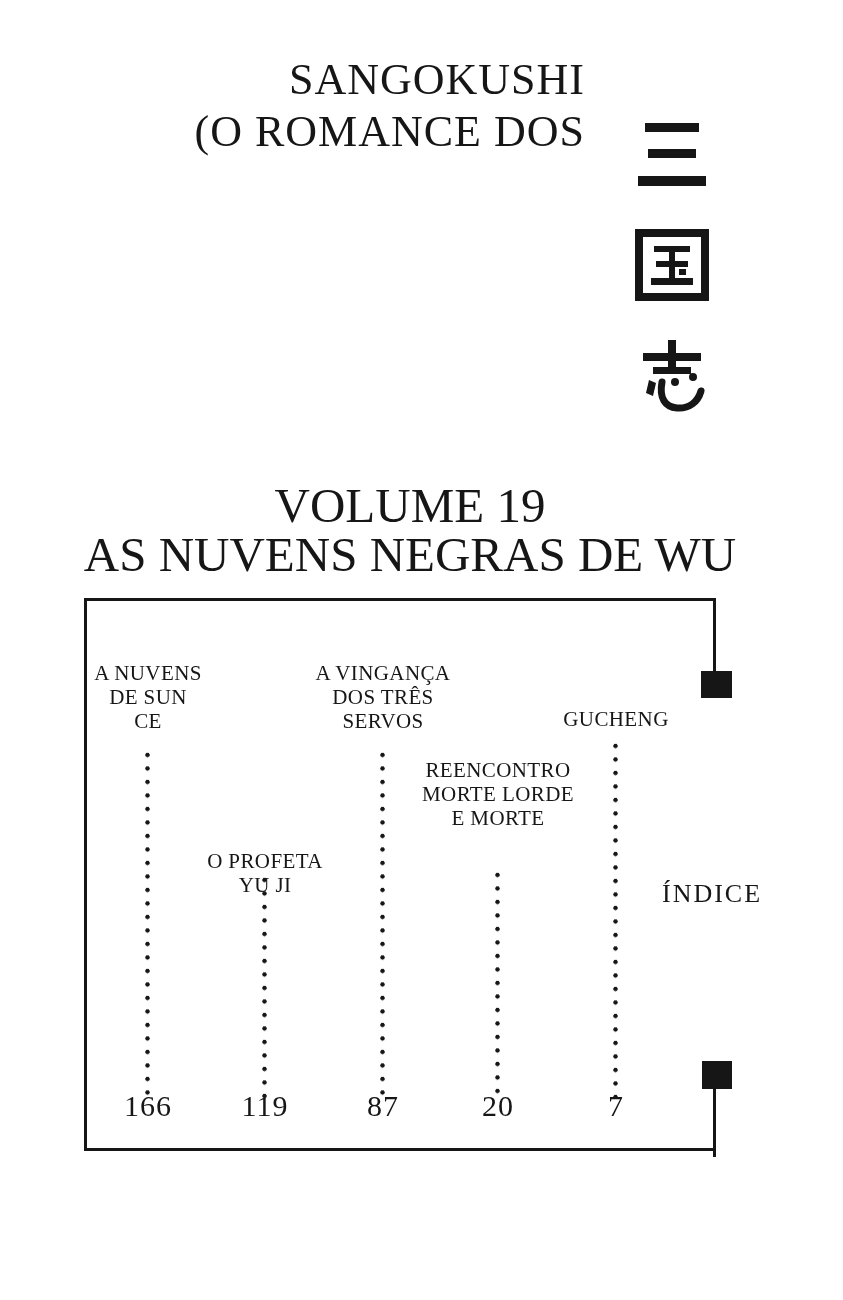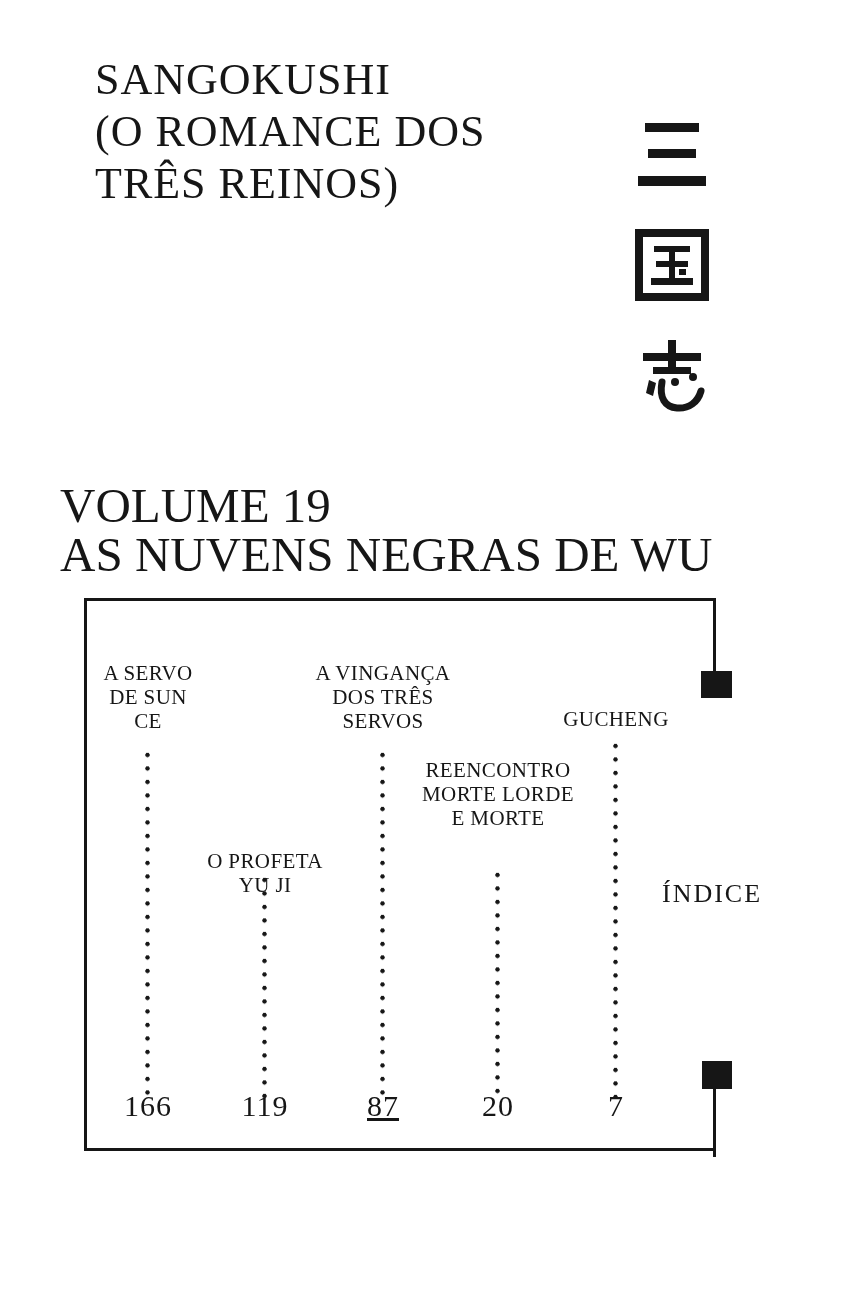--- a/index.html
+++ b/index.html
@@ -15,40 +15,41 @@
     background: var(--paper);
     color: var(--ink);
     font-family: "Liberation Serif", "DejaVu Serif", serif;
     overflow: hidden;
   }
 
   
   .series-title {
     position: absolute;
     left: 95px; top: 54px; width: 490px;
-    text-align: left;
+    text-align: right;
     font-size: 44px;
     line-height: 52px;
     letter-spacing: 1px;
     font-weight: 500;
   }
   .series-title div { white-space: nowrap; }
 
   .kanji-col {
     position: absolute;
     left: 632px; top: 116px; width: 80px;
     display: flex;
     flex-direction: column;
     gap: 31px;
   }
   .kanji-col svg { display: block; }
 
   .volume-title {
     position: absolute;
     left: 60px; top: 481px; width: 700px;
+    text-align: center;
     font-size: 49px;
     line-height: 49px;
     font-weight: 500;
   }
   .volume-title div { white-space: nowrap; }
 
   
   .index-box {
     position: absolute;
     left: 84px; top: 598px;
@@ -111,33 +112,32 @@
   .page-number {
     position: absolute;
     top: 1089px;
     width: 80px;
     text-align: center;
     font-size: 30px;
     letter-spacing: 1px;
   }
   .pn-1 { left: 108px; }
   .pn-2 { left: 225px; }
-  .pn-3 { left: 343px; text-decoration: underline; }
+  .pn-3 { left: 343px; }
   .pn-4 { left: 458px; }
   .pn-5 { left: 576px; }
 </style>
 </head>
 <body>
 
 <div class="page">
 
   <div class="series-title">
     <div>SANGOKUSHI</div>
     <div>(O ROMANCE DOS</div>
-    <div>TRÊS REINOS)</div>
   </div>
 
   <div class="kanji-col">
     <svg viewBox="0 0 80 80" width="80" height="80" fill="#161616" aria-label="三">
       <rect x="13" y="7" width="54" height="9"></rect>
       <rect x="16" y="33" width="48" height="9"></rect>
       <rect x="6" y="60" width="68" height="10"></rect>
     </svg>
     <svg viewBox="0 0 80 80" width="80" height="80" fill="#161616" aria-label="国">
       <rect x="7" y="6" width="66" height="64" fill="none" stroke="#161616" stroke-width="8"></rect>
@@ -165,21 +165,21 @@
 
   <div class="index-box"></div>
   <div class="right-seg top"></div>
   <div class="right-seg bottom"></div>
   <div class="corner-square top"></div>
   <div class="corner-square bottom"></div>
 
   <div class="index-label">ÍNDICE</div>
 
   <div class="chapter-title ct-1">
-    <div>A SERVO</div>
+    <div>A NUVENS</div>
     <div>DE SUN</div>
     <div>CE</div>
   </div>
   <div class="leader ld-1"></div>
   <div class="page-number pn-1">166</div>
 
   <div class="chapter-title ct-2">
     <div>O PROFETA</div>
     <div>YU JI</div>
   </div>

